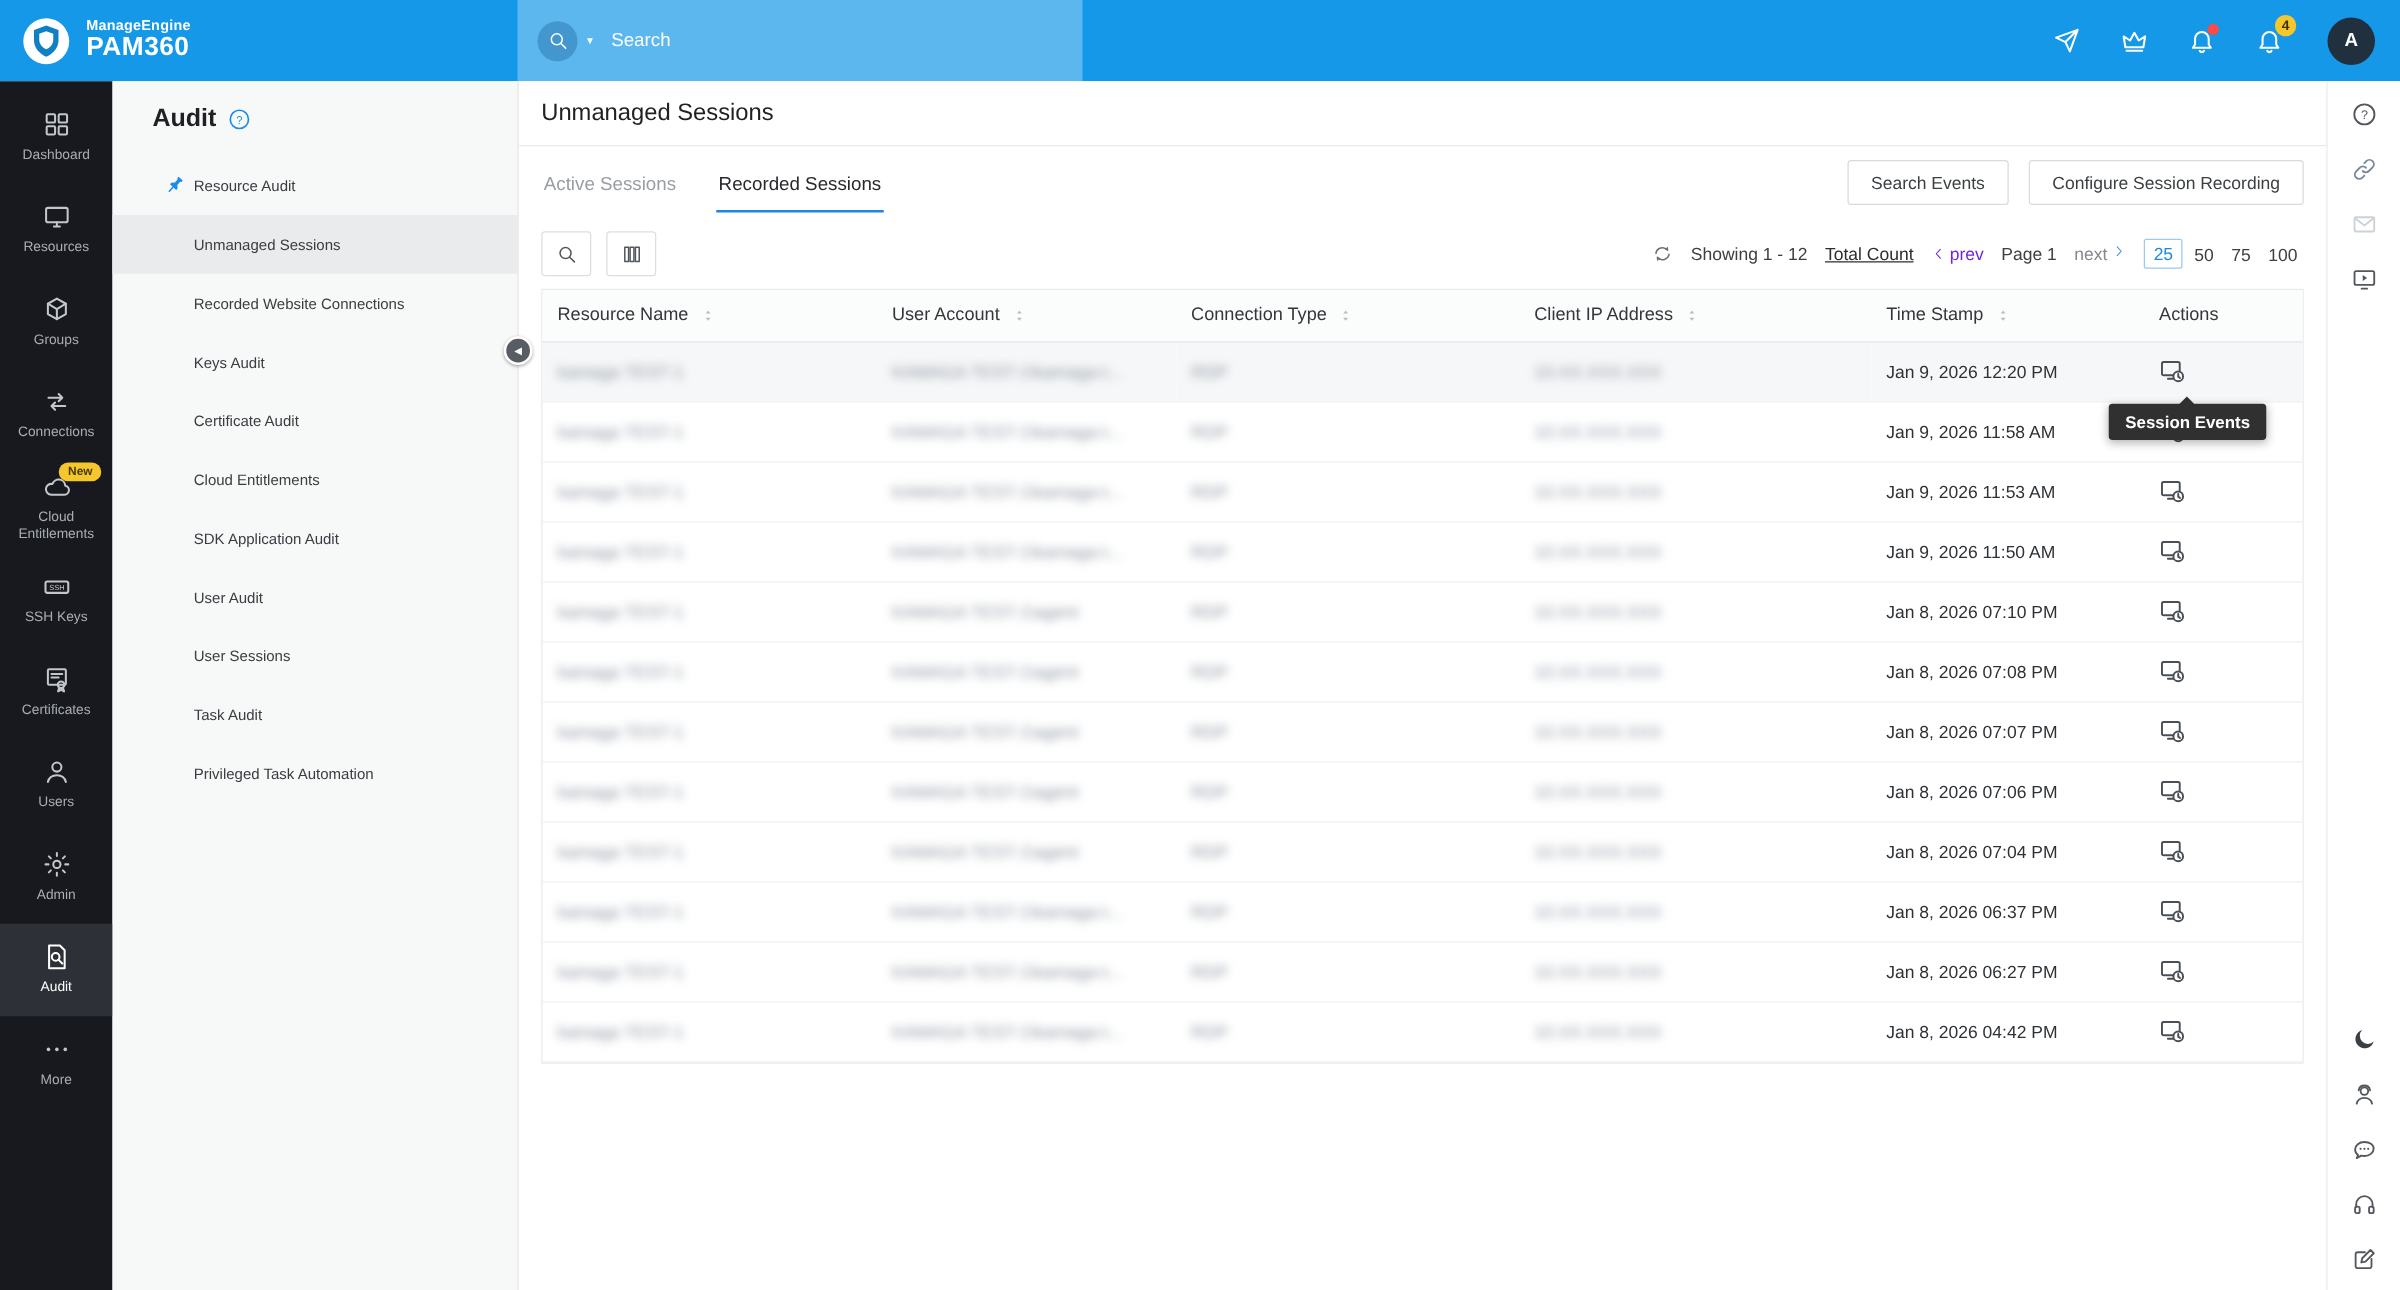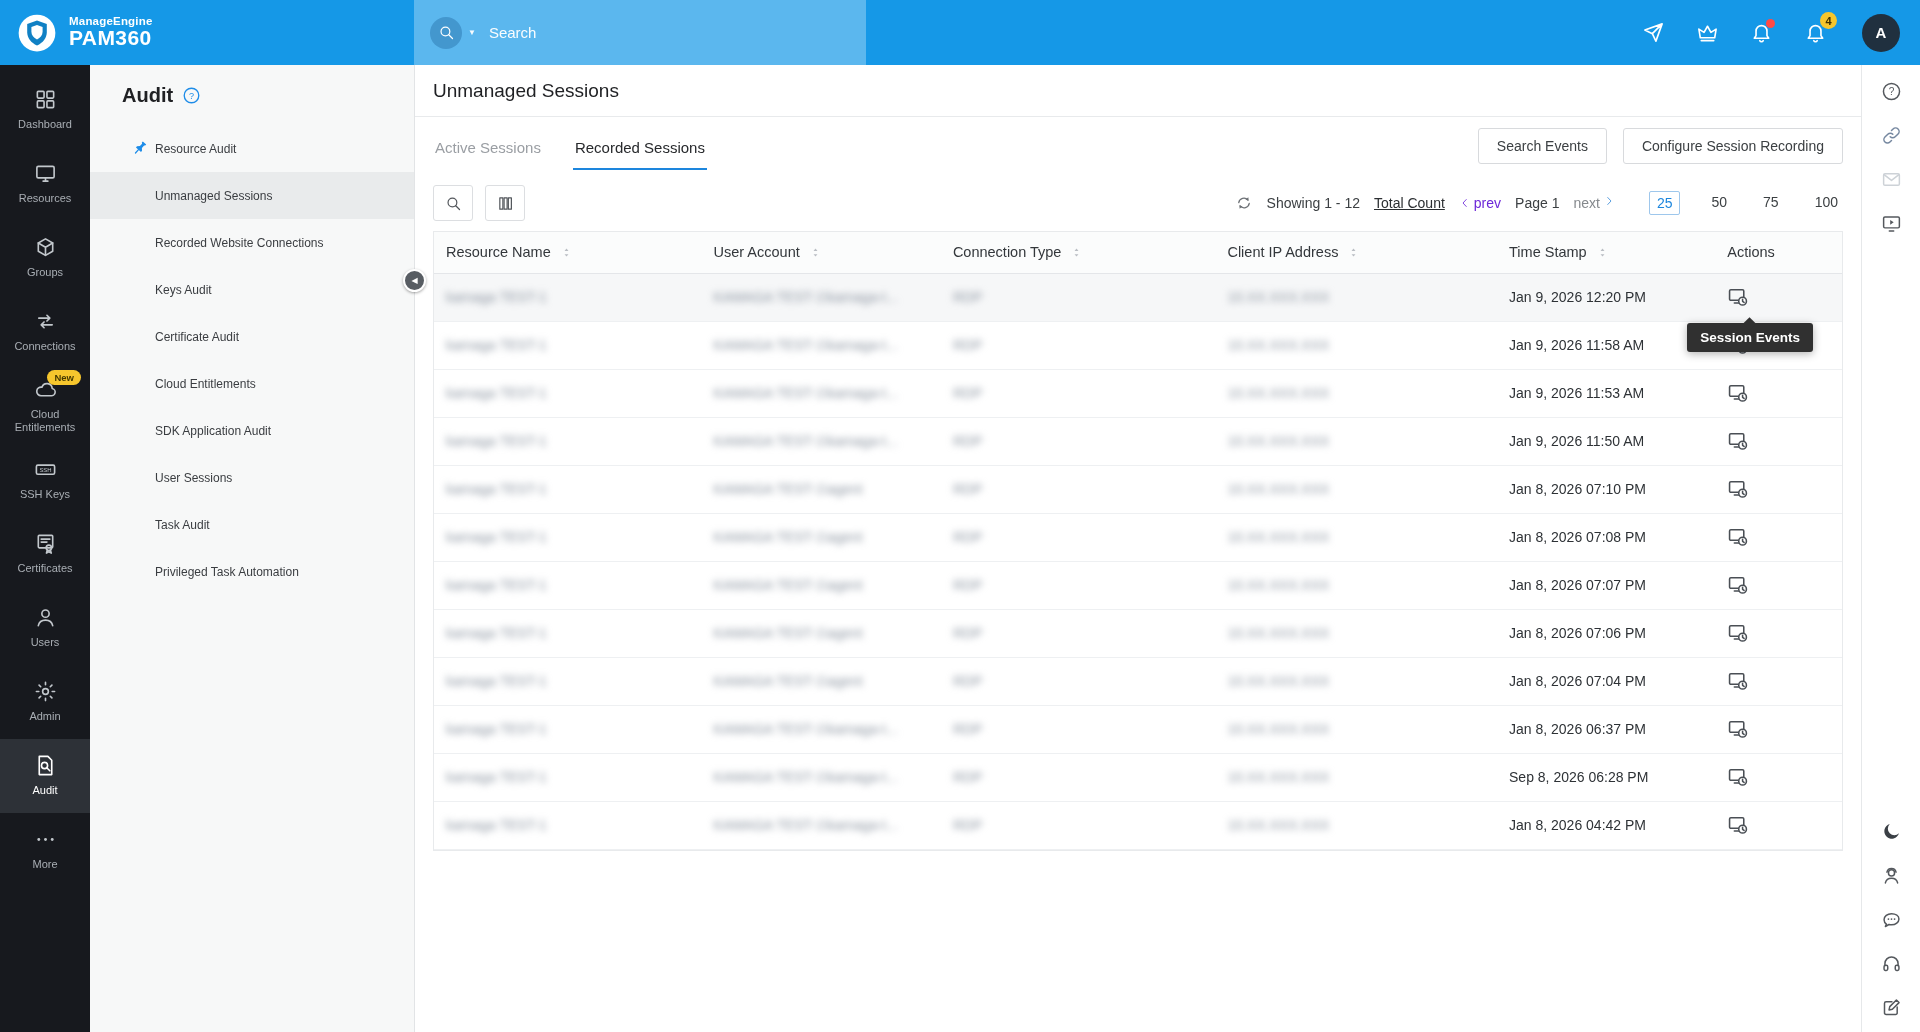--- a/index.html
+++ b/index.html
@@ -62,21 +62,21 @@
   .toolbar-row { height:56px; flex:0 0 56px; display:flex; align-items:center; padding:0 18px; gap:12px; }
   .icon-btn { width:40px; height:36px; border:1px solid #dcdee1; border-radius:3px; background:#fff; color:#52565b; display:flex; align-items:center; justify-content:center; }
   .icon-btn svg { width:17px; height:17px; }
   .pager { margin-left:auto; display:flex; align-items:center; gap:14px; font-size:14px; color:#3c4043; }
   .pg-ic { width:18px; height:18px; color:#6d7176; }
   .total-count { text-decoration:underline; color:#2b2e31; }
   .pg-prev { color:#6d28d9; display:flex; align-items:center; gap:3px; }
   .pg-next { color:#85898d; display:flex; gap:3px; }
   .chev { width:12px; height:12px; display:inline-block; }
   .pg-next .chev { color:#3f8fd9; }
-  .sizes { display:flex; align-items:flex-start; gap:26px; margin-left:20px; }
+  .sizes { display:flex; align-items:flex-end; gap:4px; margin-left:0; }
   .size { padding:3px 5px; color:#3c4043; }
   .size.sel { color:#1d86dd; border:1px solid #9ec7ec; border-radius:2px; padding:3px 7px; }
 
   .table-wrap { margin:0 18px; border:1px solid #e8eaec; }
   table { width:100%; border-collapse:collapse; table-layout:fixed; font-size:14px; }
   thead th { height:41px; background:#fbfcfc; border-bottom:1px solid #e4e6e9; text-align:left; padding:0 12px; font-size:14.5px; font-weight:normal; color:#33373b; }
   .th-inner { display:flex; align-items:center; gap:9px; }
   .sort { width:13px; height:13px; color:#b9bdc3; flex:0 0 13px; }
   tbody td { height:48px; border-bottom:1px solid #eef0f2; padding:0 12px; color:#5b6066; overflow:visible; white-space:nowrap; }
   tbody tr.shaded { background:#f6f7f8; }
@@ -302,20 +302,23 @@
             <span data-interactable="false">Keys Audit</span>
           </div>
           <div class="side-item" data-interactable="true">
             <span data-interactable="false">Certificate Audit</span>
           </div>
           <div class="side-item" data-interactable="true">
             <span data-interactable="false">Cloud Entitlements</span>
           </div>
           <div class="side-item" data-interactable="true">
             <span data-interactable="false">SDK Application Audit</span>
+          </div>
+          <div class="side-item" data-interactable="true">
+            <span data-interactable="false">User Audit</span>
           </div>
           <div class="side-item" data-interactable="true">
             <span data-interactable="false">User Sessions</span>
           </div>
           <div class="side-item" data-interactable="true">
             <span data-interactable="false">Task Audit</span>
           </div>
           <div class="side-item" data-interactable="true">
             <span data-interactable="false">Privileged Task Automation</span>
           </div>
@@ -668,21 +671,21 @@
                       </svg>
                     </button>
                   </div>
                 </td>
               </tr>
               <tr data-interactable="false">
                 <td data-interactable="false"><span class="blur">kamaga TEST-1</span></td>
                 <td data-interactable="false"><span class="blur">KAMAGA TEST-1\kamaga-t...</span></td>
                 <td data-interactable="false"><span class="blur">RDP</span></td>
                 <td data-interactable="false"><span class="blur">10.XX.XXX.XXX</span></td>
-                <td data-interactable="false" class="time-cell"><span>Sep 8, 2026 06:28 PM</span></td>
+                <td data-interactable="false" class="time-cell"><span>Jan 8, 2026 06:27 PM</span></td>
                 <td data-interactable="false">
                   <div class="actwrap">
                     <button class="act" data-interactable="true">
                       <svg viewBox="0 0 24 24" fill="none" stroke="currentColor" stroke-width="1.7" stroke-linecap="round" stroke-linejoin="round">
                         <rect x="2.8" y="4" width="15.5" height="11.5" rx="1.4"></rect>
                         <path d="M8 18.5h5"></path>
                         <circle cx="17" cy="16.5" r="4.6" fill="#ffffff" stroke="none"></circle>
                         <circle cx="17" cy="16.5" r="4.2"></circle>
                         <path d="M17 14.4v2.3l1.6 1.2"></path>
                       </svg>

